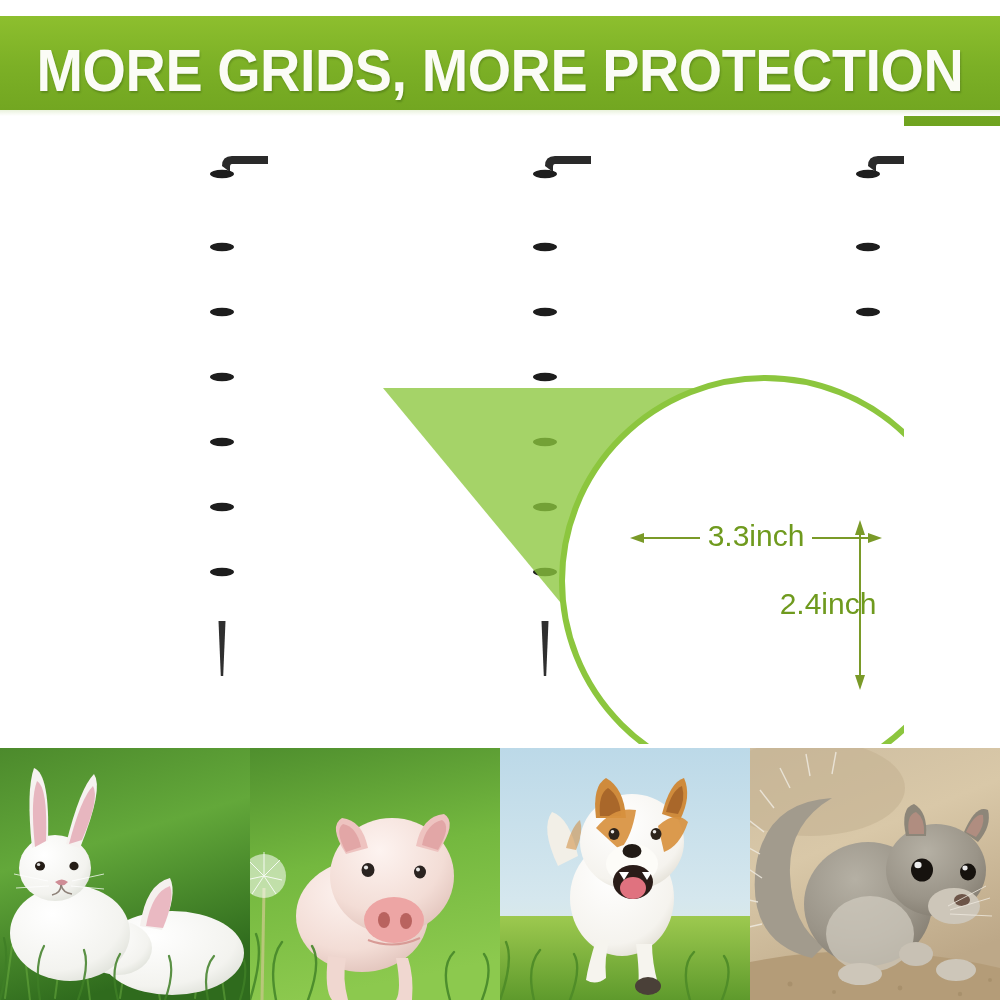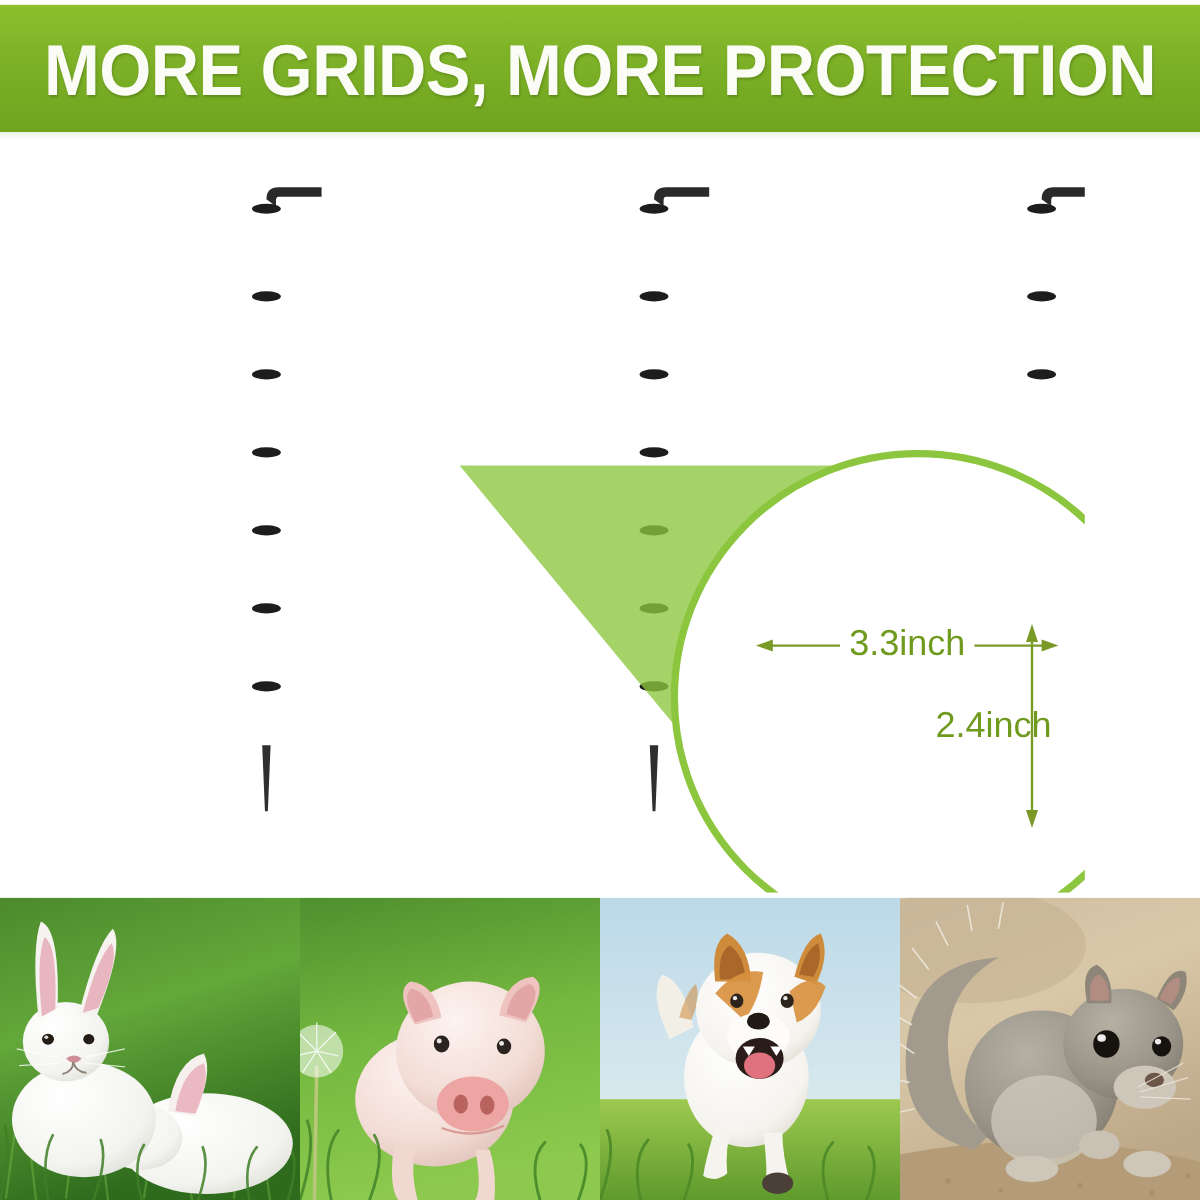--- a/index.html
+++ b/index.html
@@ -6,21 +6,21 @@
   html, body {
     width: 1000px; height: 1000px;
     background: #ffffff;
     font-family: "Liberation Sans", sans-serif;
     overflow: hidden;
   }
   #page { position: relative; width: 1000px; height: 1000px; background: #fff; }
 
   
   .banner {
-    position: absolute; left: 0; top: 4px; width: 1000px; height: 110px;
+    position: absolute; left: 0; top: 16px; width: 1000px; height: 110px;
     background: linear-gradient(180deg, #8dbf2e 0%, #7cb026 45%, #6fa31f 100%);
     overflow: hidden;
   }
   .banner-title {
     position: absolute; left: 0; right: 0; top: 50%;
     transform: translateY(-50%) scaleX(0.93);
     text-align: center;
     color: #fbfcf6;
     font-size: 60px;
     font-weight: bold;

